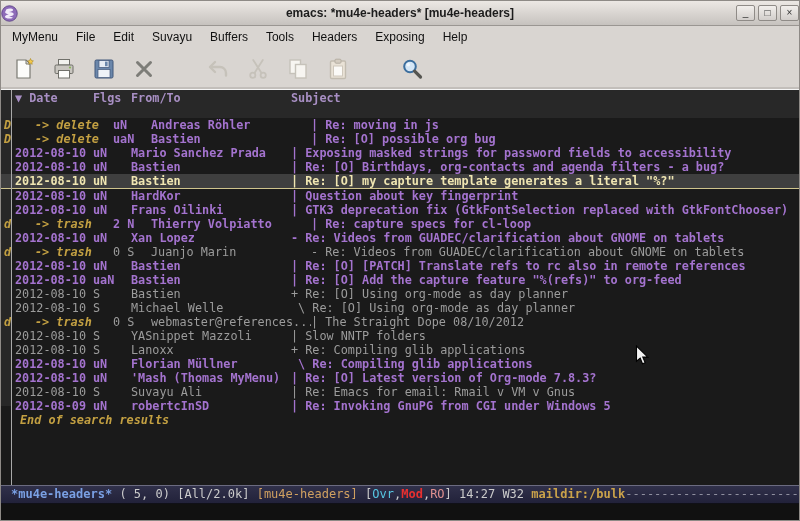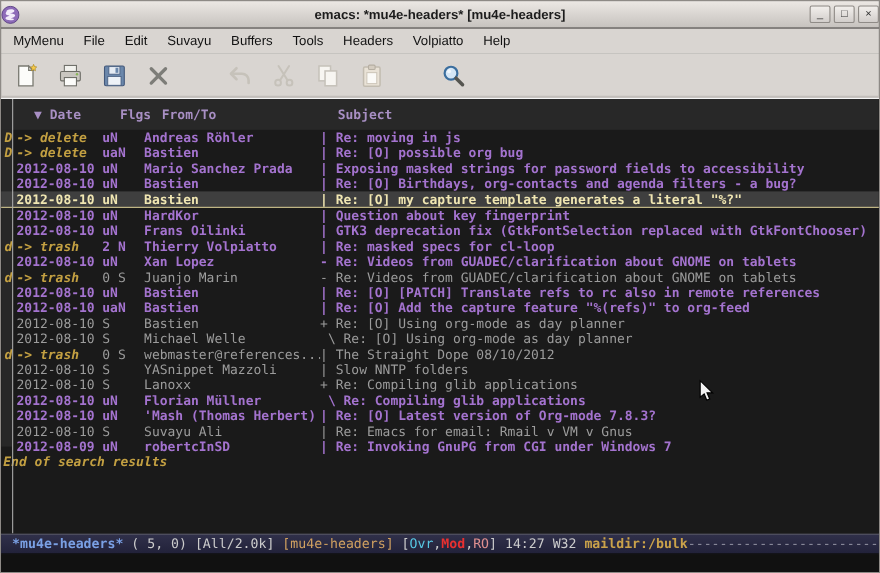--- a/index.html
+++ b/index.html
@@ -21,38 +21,38 @@
            padding-left:8px;box-shadow:inset 0 -2px 0 #c2beba;}
   .tb-btn{width:32px;height:32px;border:none;background:transparent;padding:3px;margin-right:8px;}
   .tb-btn svg{width:24px;height:24px;display:block;}
   .tb-sep{display:inline-block;width:34px;height:1px;}
   
   .textarea{position:relative;height:395px;background:var(--bg,#1a1a1a);overflow:hidden;
             font-family:"DejaVu Sans Mono",monospace;font-size:11.8px;color:#cccccc;}
   .sb-thumb{position:absolute;left:0;top:0;width:10px;height:80%;background:#272727;}
   .vline{position:absolute;left:10px;top:0;bottom:0;width:1px;background:#a9a9a9;z-index:6;pointer-events:none;}
   .header-line{height:28px;line-height:17px;background:#282828;color:var(--header_fg,#a88fc4);
-               font-weight:bold;display:flex;white-space:pre;padding-left:19px;position:relative;z-index:2;align-items:center;}
+               font-weight:bold;display:flex;white-space:pre;padding-left:3px;position:relative;z-index:2;}
   .hl-sp{width:11px;}
   .hl-date{width:78px;}
   .hl-flags{width:38px;}
   .hl-from{width:160px;}
   .row{height:14px;line-height:14px;display:flex;white-space:pre;padding-left:3px;position:relative;z-index:2;}
   .c-mark{width:11px;overflow:hidden;}
   .c-date{width:78px;overflow:hidden;}
   .c-flags{width:38px;overflow:hidden;}
   .c-from{width:160px;overflow:hidden;}
   .c-subject{flex:1;overflow:hidden;}
   .row.unread{color:var(--unread,#a473cf);font-weight:bold;}
   .row.seen{color:var(--seen,#9c9c9c);}
   .row .c-mark{color:var(--marked,#c3a042);font-style:italic;font-weight:bold;}
-  .row.marked .c-date{color:var(--marked,#c3a042);font-style:italic;font-weight:bold;}
+  .row.marked .c-date{color:var(--marked,#c3a042);font-style:italic;font-weight:bold;margin-left:20px;}
   .row.current{background:var(--current_bg,#3f3f3f);color:var(--current_fg,#f0e6b2);font-weight:bold;
                height:15px;border-bottom:1px solid #cfc48d;}
-  .end-line{height:14px;line-height:14px;padding-left:2px;color:var(--marked,#c3a042);
+  .end-line{height:14px;line-height:14px;padding-left:19px;color:var(--marked,#c3a042);
             font-style:italic;font-weight:bold;white-space:pre;position:relative;z-index:2;}
   
   .modeline{height:19px;background:linear-gradient(#30304a,#22223a);border-top:1px solid #6b6b80;
             border-bottom:1px solid #101018;padding:0 10px;line-height:17px;white-space:pre;overflow:hidden;
             font-family:"DejaVu Sans Mono",monospace;font-size:12px;color:#cccccc;}
   .echo{height:16px;background:#111111;}
   
   .cursor{position:absolute;left:634px;top:344px;z-index:99;pointer-events:none;}
 </style>
 </head>
@@ -76,21 +76,21 @@
   </div>
 
   <div class="menubar">
       <span class="menu-item">MyMenu</span>
       <span class="menu-item">File</span>
       <span class="menu-item">Edit</span>
       <span class="menu-item">Suvayu</span>
       <span class="menu-item">Buffers</span>
       <span class="menu-item">Tools</span>
       <span class="menu-item">Headers</span>
-      <span class="menu-item">Volpiatto</span>
+      <span class="menu-item">Exposing</span>
       <span class="menu-item">Help</span>
     </div>
 
   <div class="toolbar">
       <button class="tb-btn"><span><svg viewBox="0 0 24 24">
             <path d="M5 3h9l4 4v14H5z" fill="#fcfcfa" stroke="#7a7a72" stroke-width="1.2"></path>
             <path d="M14 3l4 4h-4z" fill="#d6d6cf" stroke="#7a7a72"></path>
             <path d="M18.5 1.5l.9 2 2 .4-1.5 1.4.3 2-1.7-1-1.8 1 .4-2-1.5-1.4 2-.3z" fill="#f6c94a" stroke="#a8861e" stroke-width=".6"></path>
           </svg></span></button>
       <button class="tb-btn"><span><svg viewBox="0 0 24 24">
@@ -145,34 +145,34 @@
       <span class="hl-subject">Subject</span>
     </div>
     <div>
         <div class="row unread marked"><span class="c-mark">D</span><span class="c-date">-&gt; delete</span><span class="c-flags">uN</span><span class="c-from">Andreas Röhler</span><span class="c-subject">| Re: moving in js</span></div>
         <div class="row unread marked"><span class="c-mark">D</span><span class="c-date">-&gt; delete</span><span class="c-flags">uaN</span><span class="c-from">Bastien</span><span class="c-subject">| Re: [O] possible org bug</span></div>
         <div class="row unread"><span class="c-mark"></span><span class="c-date">2012-08-10</span><span class="c-flags">uN</span><span class="c-from">Mario Sanchez Prada</span><span class="c-subject">| Exposing masked strings for password fields to accessibility</span></div>
         <div class="row unread"><span class="c-mark"></span><span class="c-date">2012-08-10</span><span class="c-flags">uN</span><span class="c-from">Bastien</span><span class="c-subject">| Re: [O] Birthdays, org-contacts and agenda filters - a bug?</span></div>
         <div class="row current"><span class="c-mark"></span><span class="c-date">2012-08-10</span><span class="c-flags">uN</span><span class="c-from">Bastien</span><span class="c-subject">| Re: [O] my capture template generates a literal "%?"</span></div>
         <div class="row unread"><span class="c-mark"></span><span class="c-date">2012-08-10</span><span class="c-flags">uN</span><span class="c-from">HardKor</span><span class="c-subject">| Question about key fingerprint</span></div>
         <div class="row unread"><span class="c-mark"></span><span class="c-date">2012-08-10</span><span class="c-flags">uN</span><span class="c-from">Frans Oilinki</span><span class="c-subject">| GTK3 deprecation fix (GtkFontSelection replaced with GtkFontChooser)</span></div>
-        <div class="row unread marked"><span class="c-mark">d</span><span class="c-date">-&gt; trash</span><span class="c-flags">2 N</span><span class="c-from">Thierry Volpiatto</span><span class="c-subject">| Re: masked specs for cl-loop</span></div>
+        <div class="row unread marked"><span class="c-mark">d</span><span class="c-date">-&gt; trash</span><span class="c-flags">2 N</span><span class="c-from">Thierry Volpiatto</span><span class="c-subject">| Re: capture specs for cl-loop</span></div>
         <div class="row unread"><span class="c-mark"></span><span class="c-date">2012-08-10</span><span class="c-flags">uN</span><span class="c-from">Xan Lopez</span><span class="c-subject">- Re: Videos from GUADEC/clarification about GNOME on tablets</span></div>
         <div class="row seen marked"><span class="c-mark">d</span><span class="c-date">-&gt; trash</span><span class="c-flags">0 S</span><span class="c-from">Juanjo Marin</span><span class="c-subject">- Re: Videos from GUADEC/clarification about GNOME on tablets</span></div>
         <div class="row unread"><span class="c-mark"></span><span class="c-date">2012-08-10</span><span class="c-flags">uN</span><span class="c-from">Bastien</span><span class="c-subject">| Re: [O] [PATCH] Translate refs to rc also in remote references</span></div>
         <div class="row unread"><span class="c-mark"></span><span class="c-date">2012-08-10</span><span class="c-flags">uaN</span><span class="c-from">Bastien</span><span class="c-subject">| Re: [O] Add the capture feature "%(refs)" to org-feed</span></div>
         <div class="row seen"><span class="c-mark"></span><span class="c-date">2012-08-10</span><span class="c-flags">S</span><span class="c-from">Bastien</span><span class="c-subject">+ Re: [O] Using org-mode as day planner</span></div>
         <div class="row seen"><span class="c-mark"></span><span class="c-date">2012-08-10</span><span class="c-flags">S</span><span class="c-from">Michael Welle</span><span class="c-subject"> \ Re: [O] Using org-mode as day planner</span></div>
         <div class="row seen marked"><span class="c-mark">d</span><span class="c-date">-&gt; trash</span><span class="c-flags">0 S</span><span class="c-from">webmaster@references...</span><span class="c-subject">| The Straight Dope 08/10/2012</span></div>
         <div class="row seen"><span class="c-mark"></span><span class="c-date">2012-08-10</span><span class="c-flags">S</span><span class="c-from">YASnippet Mazzoli</span><span class="c-subject">| Slow NNTP folders</span></div>
         <div class="row seen"><span class="c-mark"></span><span class="c-date">2012-08-10</span><span class="c-flags">S</span><span class="c-from">Lanoxx</span><span class="c-subject">+ Re: Compiling glib applications</span></div>
         <div class="row unread"><span class="c-mark"></span><span class="c-date">2012-08-10</span><span class="c-flags">uN</span><span class="c-from">Florian Müllner</span><span class="c-subject"> \ Re: Compiling glib applications</span></div>
-        <div class="row unread"><span class="c-mark"></span><span class="c-date">2012-08-10</span><span class="c-flags">uN</span><span class="c-from">'Mash (Thomas Herbert)</span><span class="c-subject">| Re: [O] Latest version of Org-mode 7.8.3?</span></div>
+        <div class="row unread"><span class="c-mark"></span><span class="c-date">2012-08-10</span><span class="c-flags">uN</span><span class="c-from">'Mash (Thomas MyMenu)</span><span class="c-subject">| Re: [O] Latest version of Org-mode 7.8.3?</span></div>
         <div class="row seen"><span class="c-mark"></span><span class="c-date">2012-08-10</span><span class="c-flags">S</span><span class="c-from">Suvayu Ali</span><span class="c-subject">| Re: Emacs for email: Rmail v VM v Gnus</span></div>
-        <div class="row unread"><span class="c-mark"></span><span class="c-date">2012-08-09</span><span class="c-flags">uN</span><span class="c-from">robertcInSD</span><span class="c-subject">| Re: Invoking GnuPG from CGI under Windows 7</span></div>
+        <div class="row unread"><span class="c-mark"></span><span class="c-date">2012-08-09</span><span class="c-flags">uN</span><span class="c-from">robertcInSD</span><span class="c-subject">| Re: Invoking GnuPG from CGI under Windows 5</span></div>
       </div>
     <div class="end-line">End of search results</div>
     <div class="vline"></div>
   </div>
 
   <div class="modeline"><span style="color: rgb(122, 160, 228); font-weight: bold;">*mu4e-headers*</span><span style="color: rgb(204, 204, 204);"> ( 5, 0) </span><span style="color: rgb(204, 204, 204);">[All/2.0k] </span><span style="color: rgb(208, 160, 96);">[mu4e-headers] </span><span style="color: rgb(204, 204, 204);">[</span><span style="color: rgb(87, 199, 227);">Ovr</span><span style="color: rgb(204, 204, 204);">,</span><span style="color: rgb(232, 48, 48); font-weight: bold;">Mod</span><span style="color: rgb(204, 204, 204);">,</span><span style="color: rgb(224, 144, 144);">RO</span><span style="color: rgb(204, 204, 204);">] </span><span style="color: rgb(204, 204, 204);">14:27 </span><span style="color: rgb(204, 204, 204);">W32 </span><span style="color: rgb(202, 162, 74); font-weight: bold;">maildir:/bulk</span><span style="color: rgb(143, 143, 159);">----------------------------------------</span></div>
 
   <div class="echo"></div>
 
   <svg class="cursor" width="15" height="22" viewBox="0 0 15 22">

